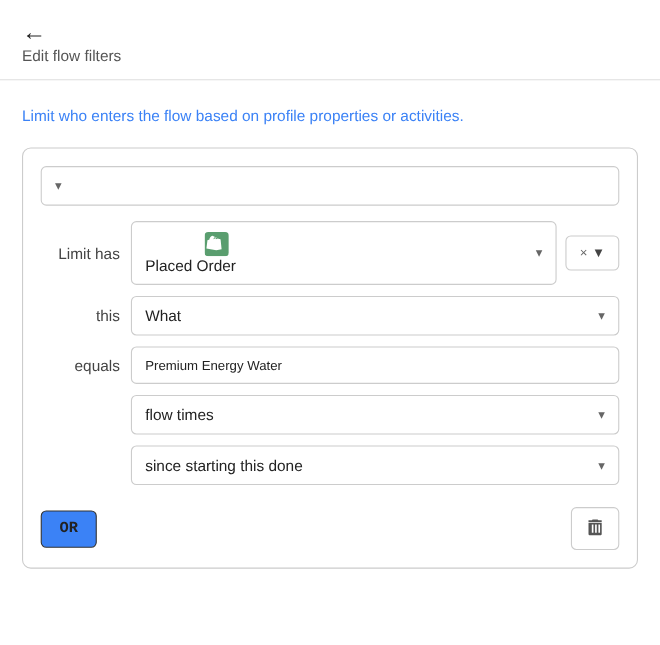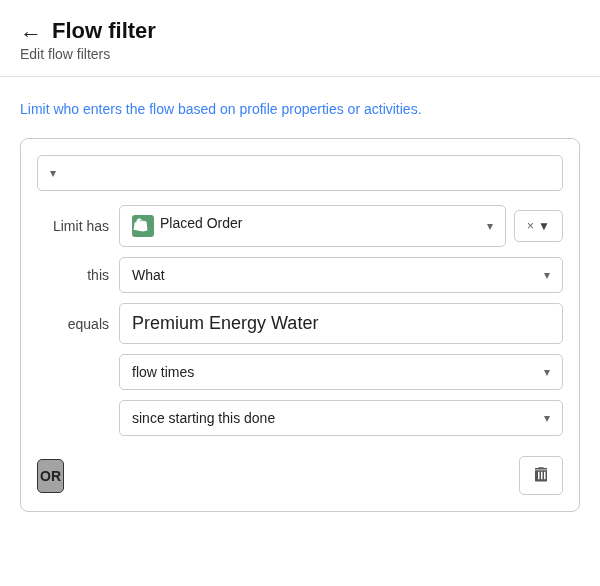--- a/index.html
+++ b/index.html
@@ -137,21 +137,22 @@
       border-radius: 5px;
       padding: 9px 12px;
       font-size: 14px;
       color: #222;
       background: #fff;
       cursor: pointer;
     }
 
     .person-has-left {
       display: flex;
-      align-items: flex-start;
+      align-items: flex-end;
+      flex-direction: column;
     }
 
     .filter-btn {
       border: 1px solid #ccc;
       border-radius: 5px;
       padding: 8px 12px;
       background: #fff;
       cursor: pointer;
       display: flex;
       align-items: center;
@@ -164,43 +165,44 @@
     .filter-btn .x-text {
       font-size: 12px;
       color: #666;
     }
 
     .text-input {
       flex: 1;
       border: 1px solid #ccc;
       border-radius: 5px;
       padding: 9px 12px;
-      font-size: 18px;
+      font-size: 12px;
       color: #222;
       background: #fff;
       outline: none;
     }
 
     .footer-row {
       display: flex;
       align-items: center;
       justify-content: space-between;
       margin-top: 16px;
       padding-top: 4px;
     }
 
     .or-button {
       border: 1.5px solid #333;
       border-radius: 5px;
-      padding: 8px 2px;
-      background: #a3a3a3;
+      padding: 8px 16px;
+      background: #3b82f6;
       font-size: 14px;
       font-weight: 600;
       cursor: pointer;
       color: #222;
+      font-family: Liberation Mono, monospace;
     }
 
     .delete-btn {
       border: 1px solid #ccc;
       border-radius: 5px;
       padding: 8px 12px;
       background: #fff;
       cursor: pointer;
       display: flex;
       align-items: center;
@@ -213,21 +215,20 @@
       height: 18px;
       fill: #555;
     }
   </style>
 </head>
 <body>
 
 <div class="header">
   <div class="header-top">
     <span class="back-arrow">←</span>
-    <span class="header-title">Flow filter</span>
   </div>
   <div class="header-subtitle">Edit flow filters</div>
 </div>
 
 <div class="content">
   <div class="description">Limit who enters the flow based on profile properties or activities.</div>
 
   <div class="filter-card">
 
     <div class="top-dropdown">

